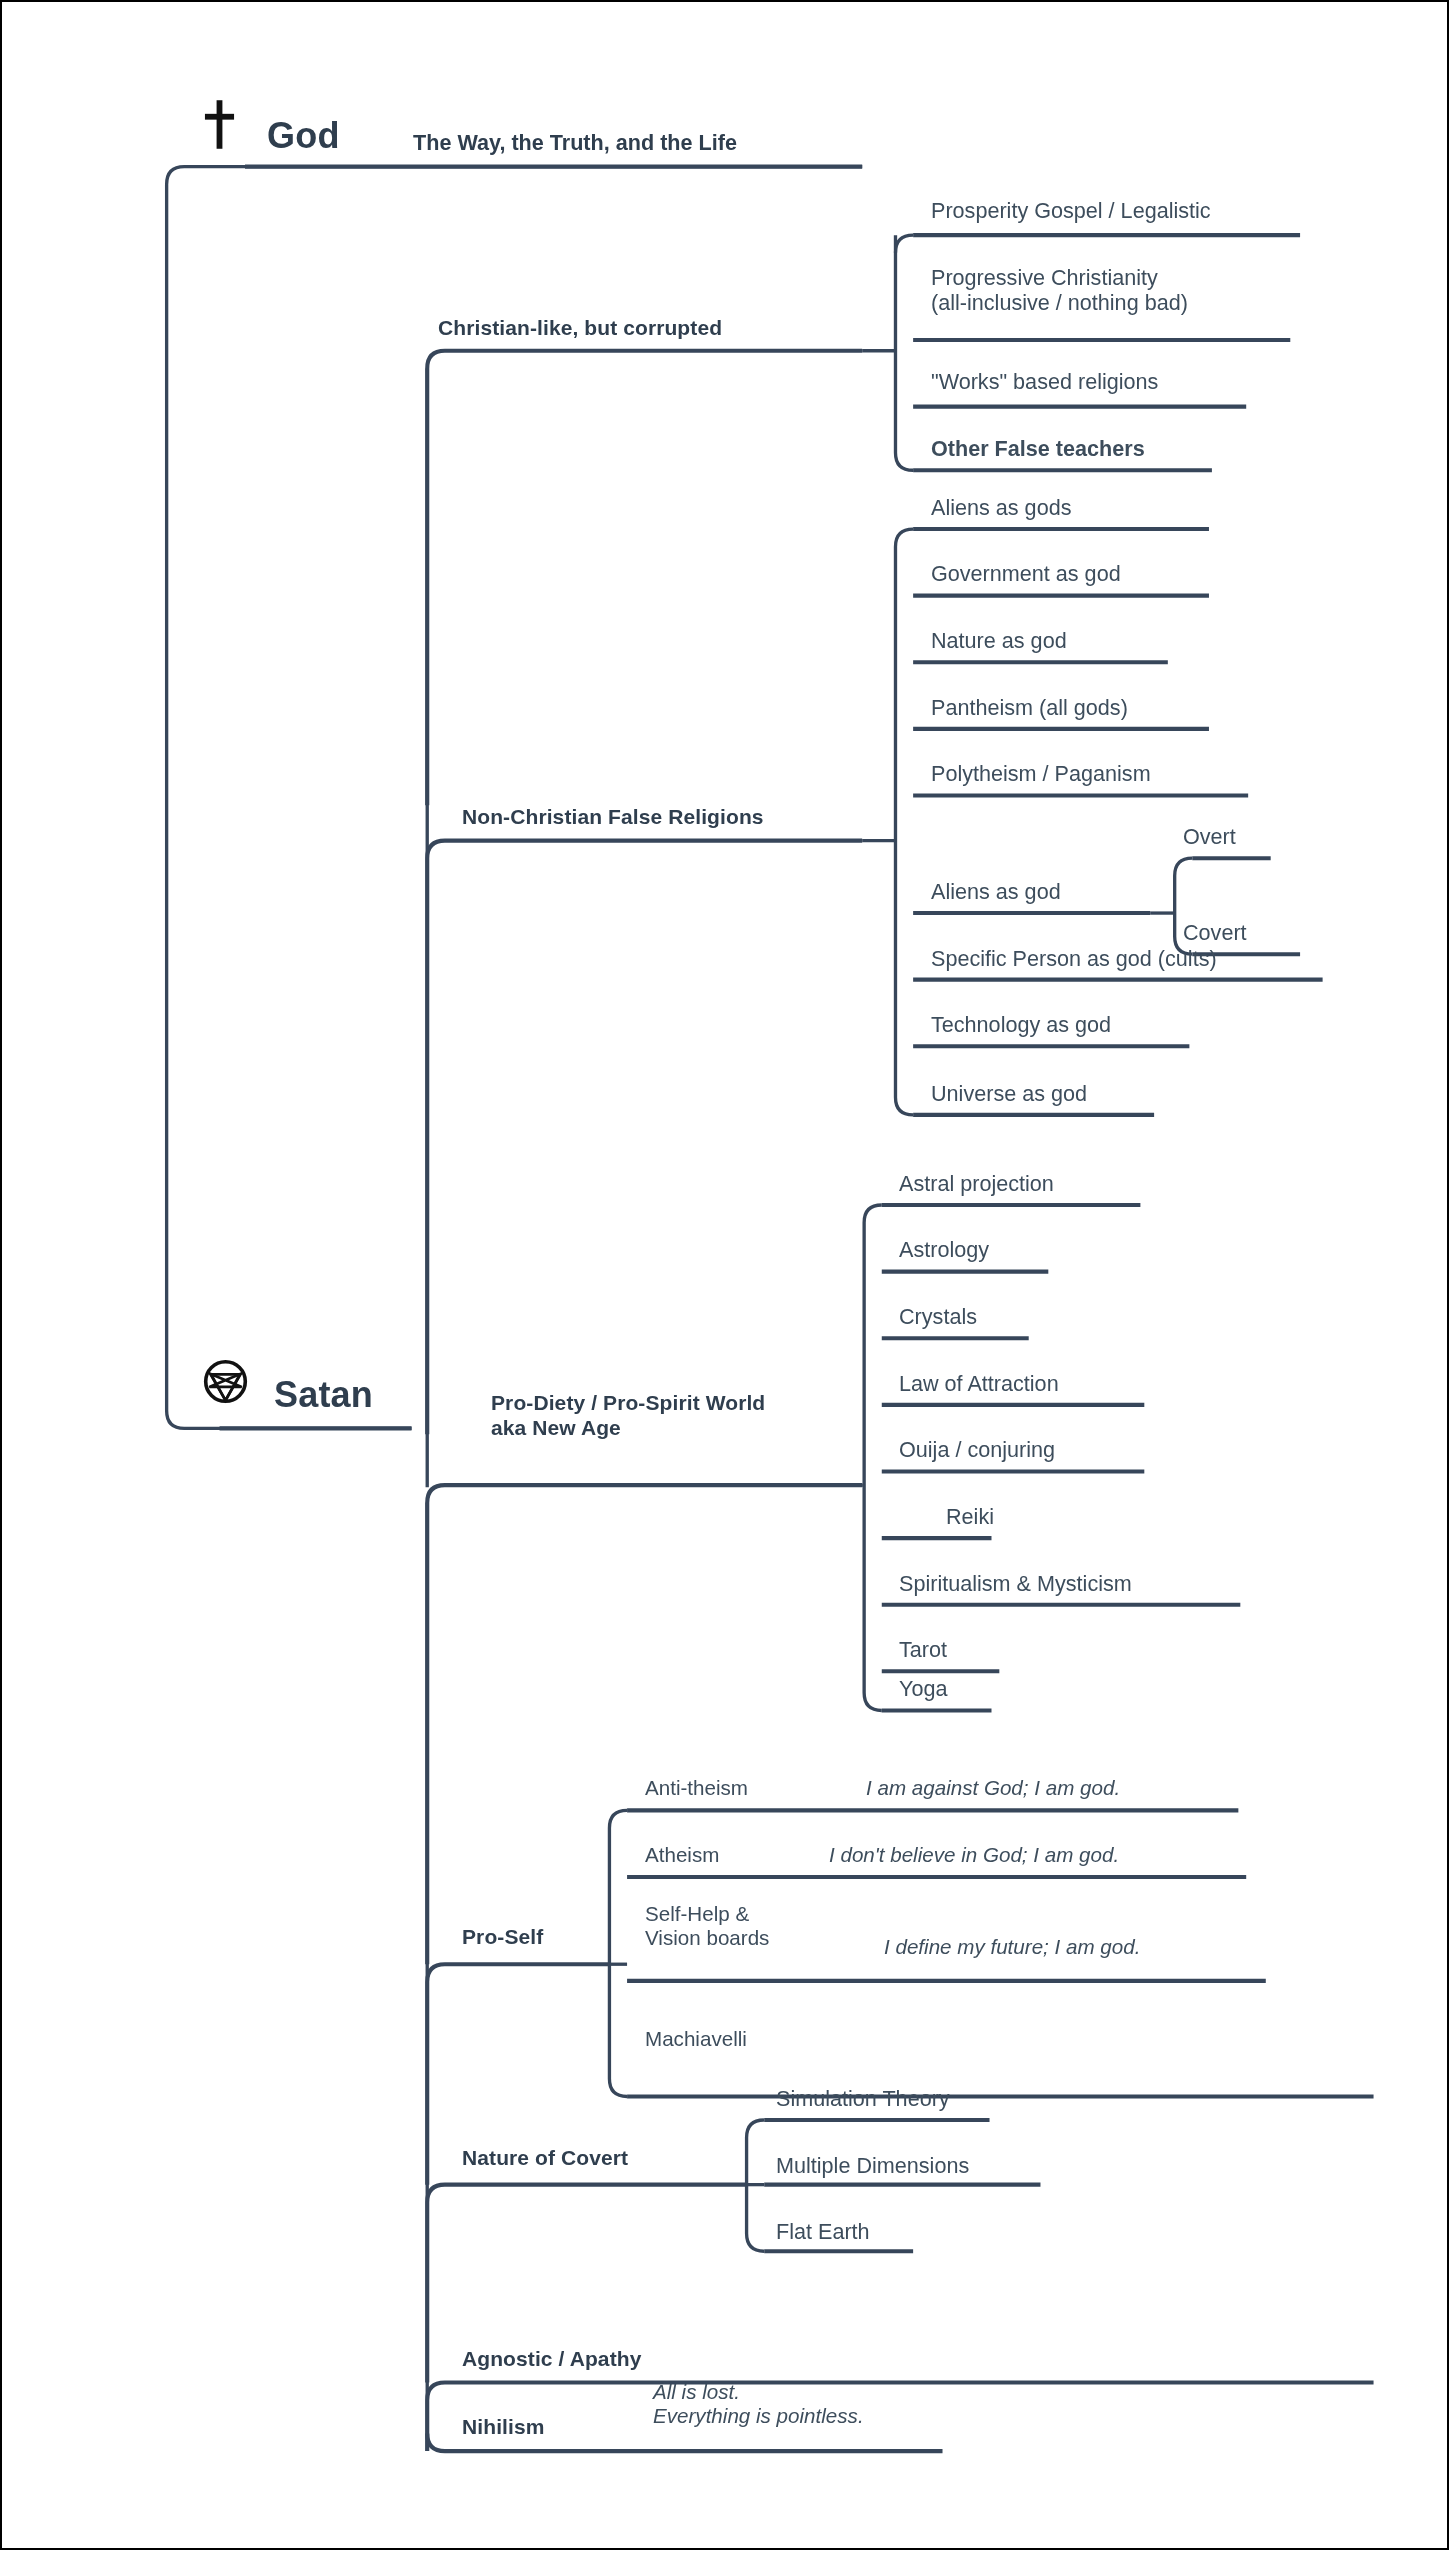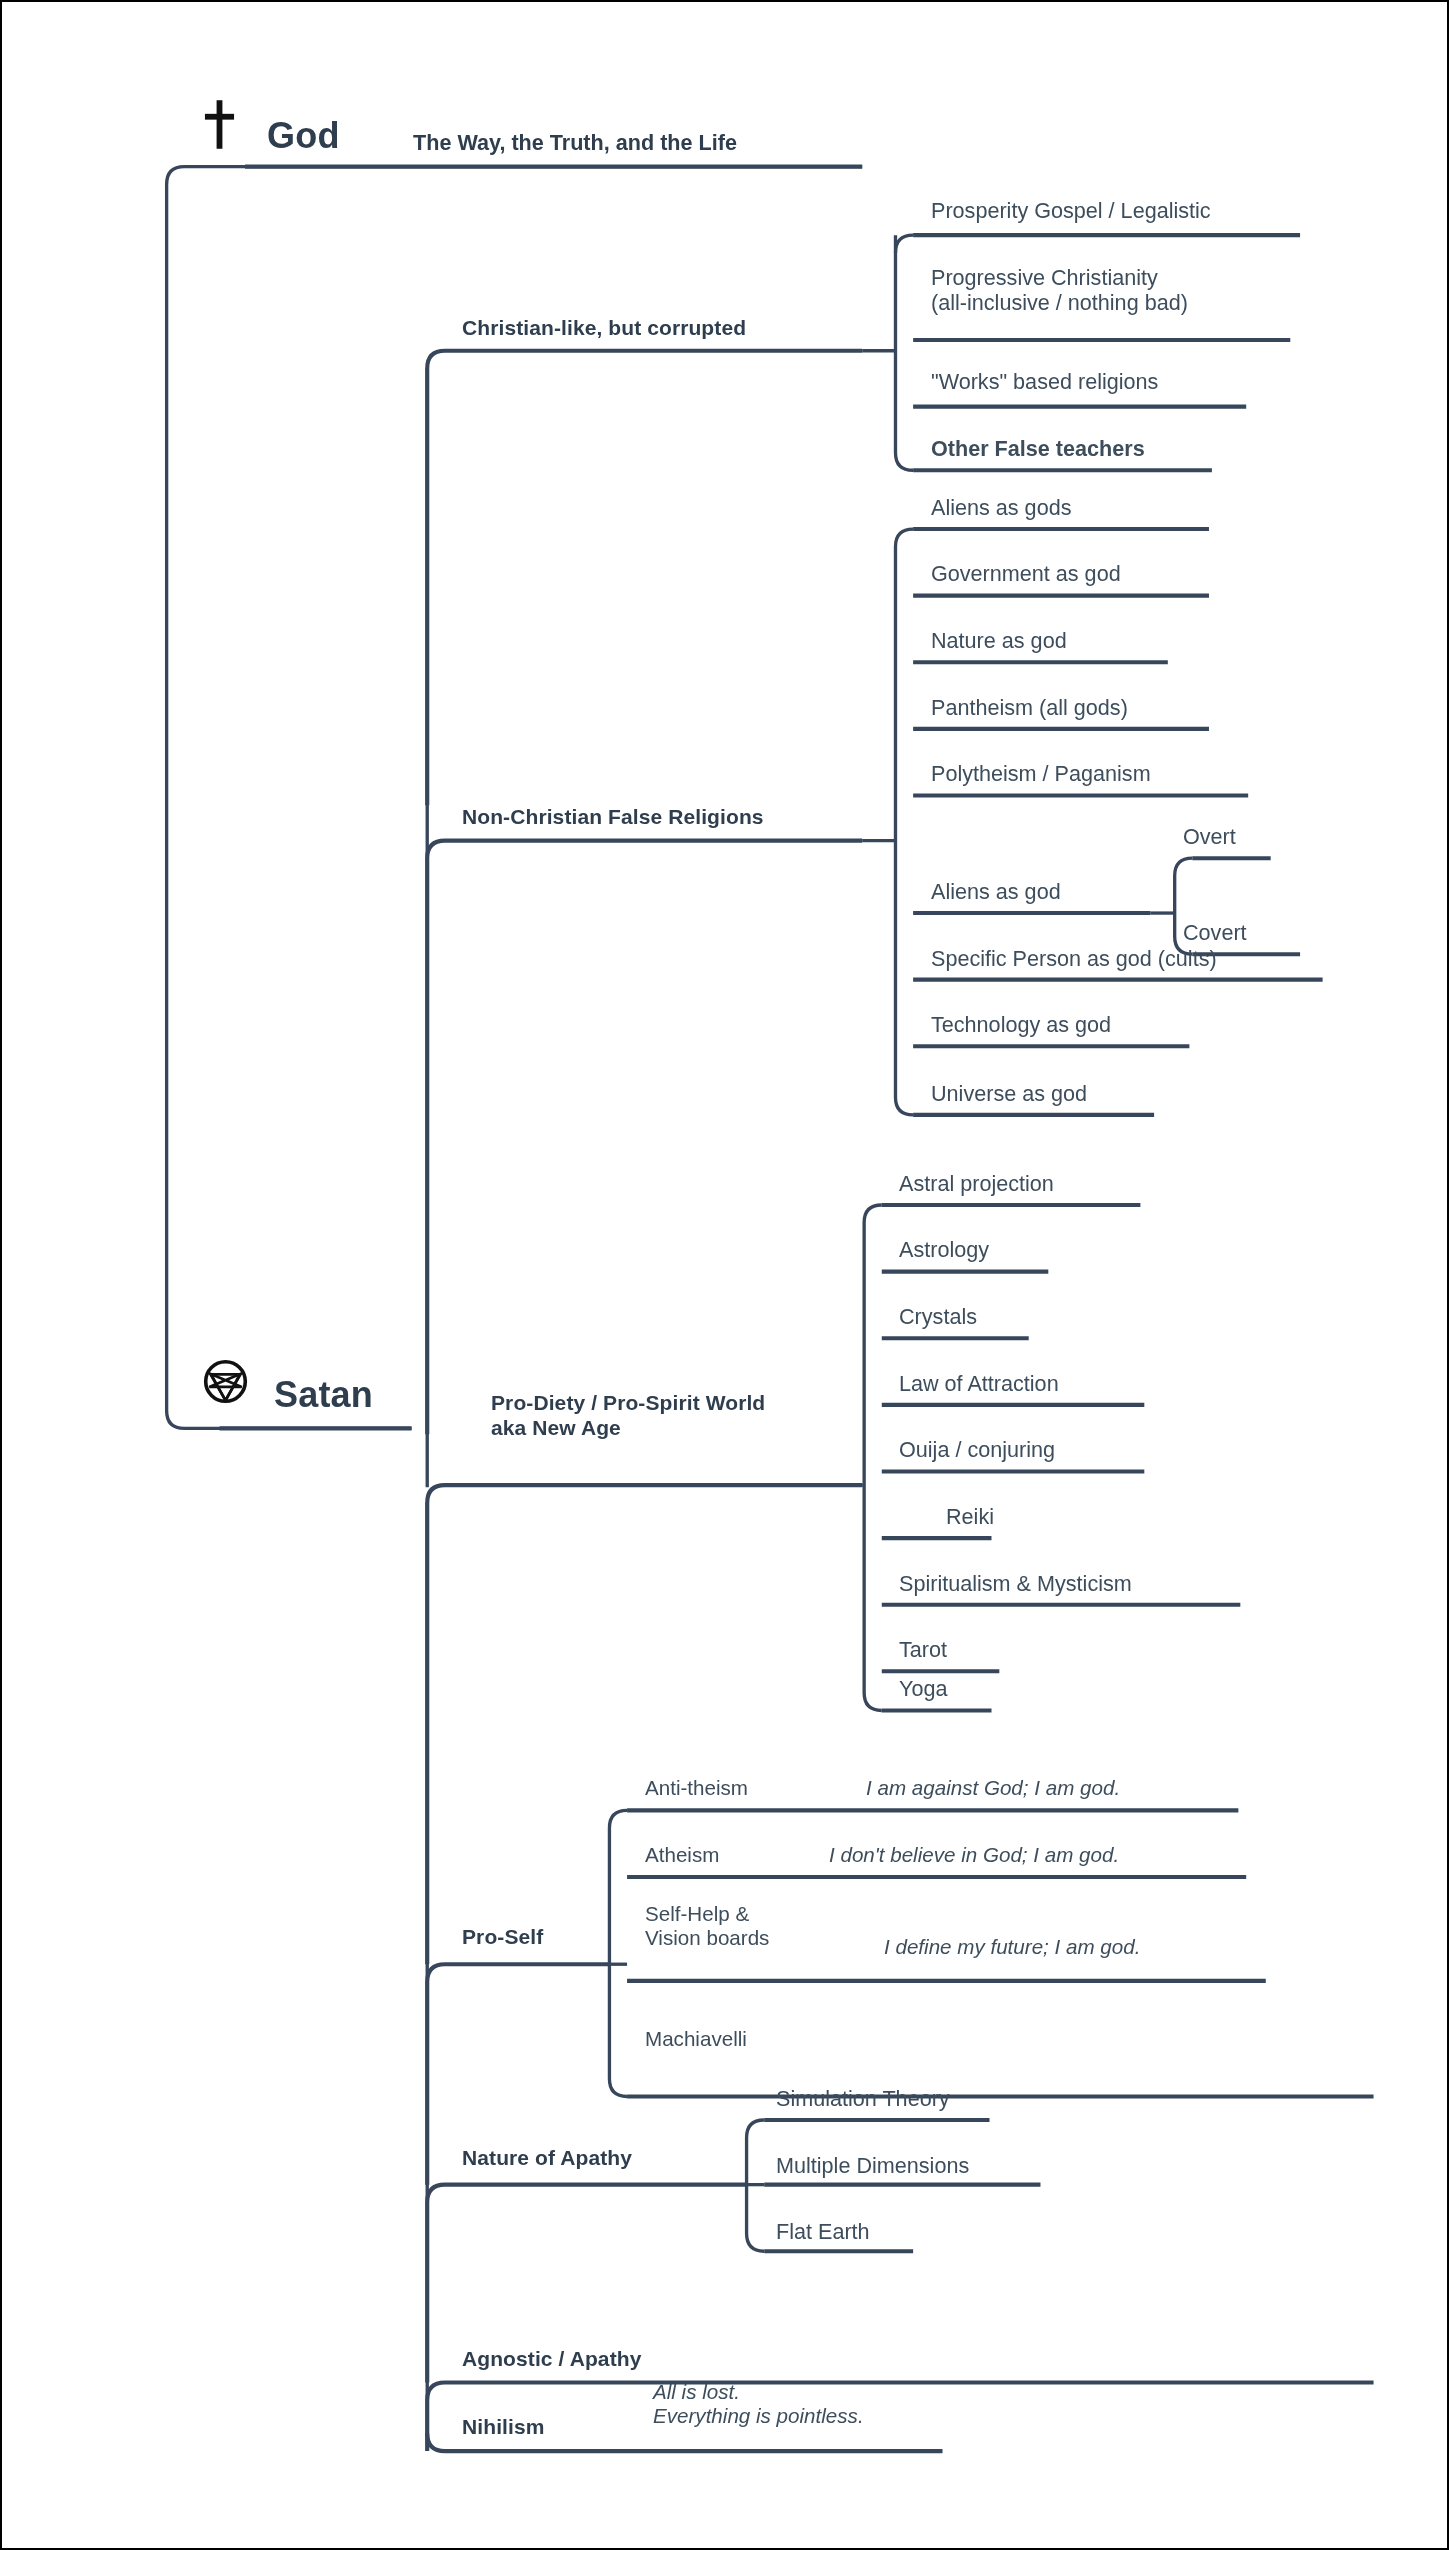--- a/index.html
+++ b/index.html
@@ -171,21 +171,21 @@
 
   <div class="node root-icon" style="left:201px; top:1357px;">
     <svg width="45" height="45" viewBox="0 0 100 100" xmlns="http://www.w3.org/2000/svg">
       <circle cx="50" cy="50" r="44" fill="none" stroke="#111111" stroke-width="8"></circle>
       <polygon points="50,92 18,34 84,34 16,34 82,34" fill="none" stroke="#111111" stroke-width="6"></polygon>
       <path d="M50,92 L16,33 L86,62 L14,62 L84,33 Z" fill="none" stroke="#111111" stroke-width="6" stroke-linejoin="miter"></path>
     </svg>
   </div>
   <div class="node root-label" style="left:272px; top:1372px;">Satan</div>
 
-  <div class="node branch" style="left:460px; top:314px;">Christian-like, but corrupted</div>
+  <div class="node branch" style="left:436px; top:314px;">Christian-like, but corrupted</div>
 
   <div class="node leaf" style="left:929px; top:196px;">Prosperity Gospel / Legalistic</div>
 
   <div class="node leaf two-line" style="left:929px; top:263px;">
     <div>Progressive Christianity</div>
     <div>(all-inclusive / nothing bad)</div>
   </div>
 
   <div class="node leaf" style="left:929px; top:367px;">"Works" based religions</div>
 
@@ -230,21 +230,21 @@
   <div class="node desc" style="left:827px; top:1841px;">I don't believe in God; I am god.</div>
 
   <div class="node leaf-sm two-line" style="left:643px; top:1900px;">
     <div>Self-Help &amp;</div>
     <div>Vision boards</div>
   </div>
   <div class="node desc" style="left:882px; top:1933px;">I define my future; I am god.</div>
 
   <div class="node leaf-sm" style="left:643px; top:2025px;">Machiavelli</div>
 
-  <div class="node branch" style="left:460px; top:2144px;">Nature of Apathy</div>
+  <div class="node branch" style="left:460px; top:2144px;">Nature of Covert</div>
 
   <div class="node leaf" style="left:774px; top:2084px;">Simulation Theory</div>
   <div class="node leaf" style="left:774px; top:2151px;">Multiple Dimensions</div>
   <div class="node leaf" style="left:774px; top:2217px;">Flat Earth</div>
 
   <div class="node branch" style="left:460px; top:2345px;">Agnostic / Apathy</div>
 
   <div class="node branch" style="left:460px; top:2413px;">Nihilism</div>
   <div class="node desc two-line" style="left:651px; top:2378px;">
     <div>All is lost.</div>

